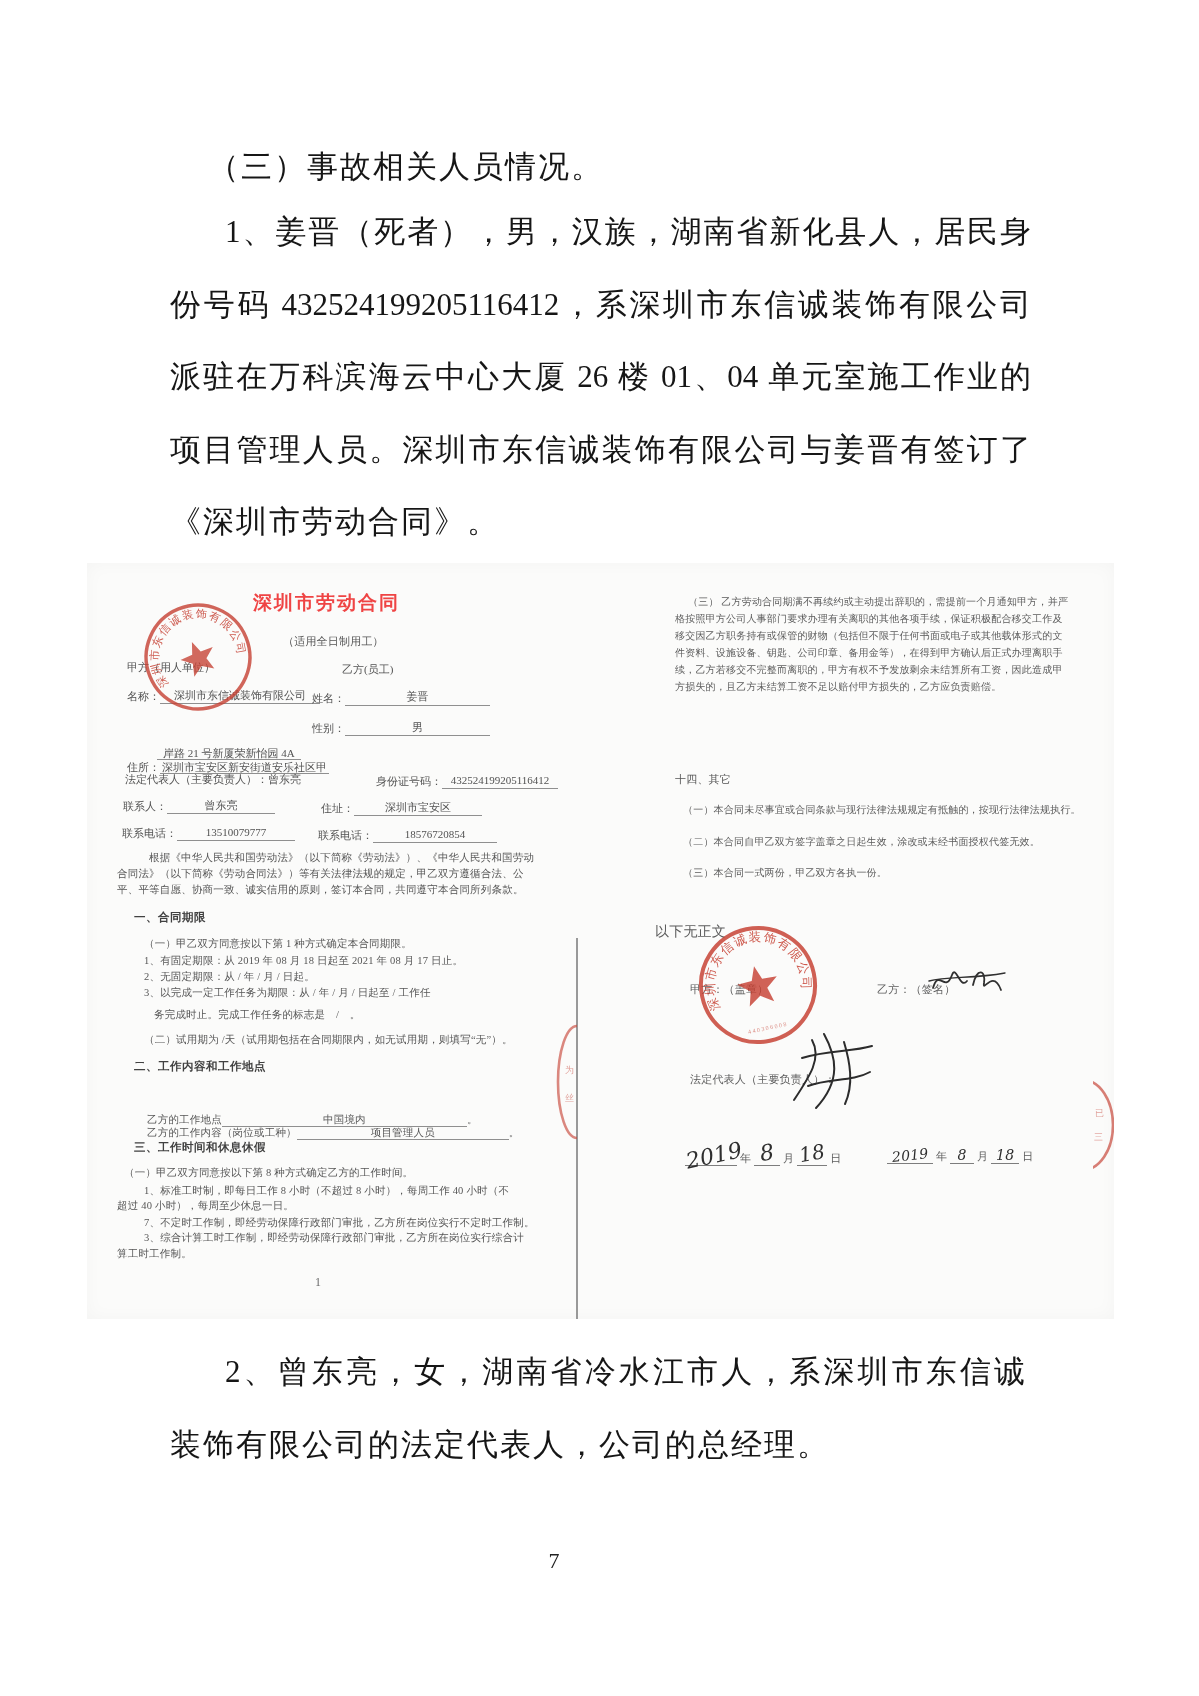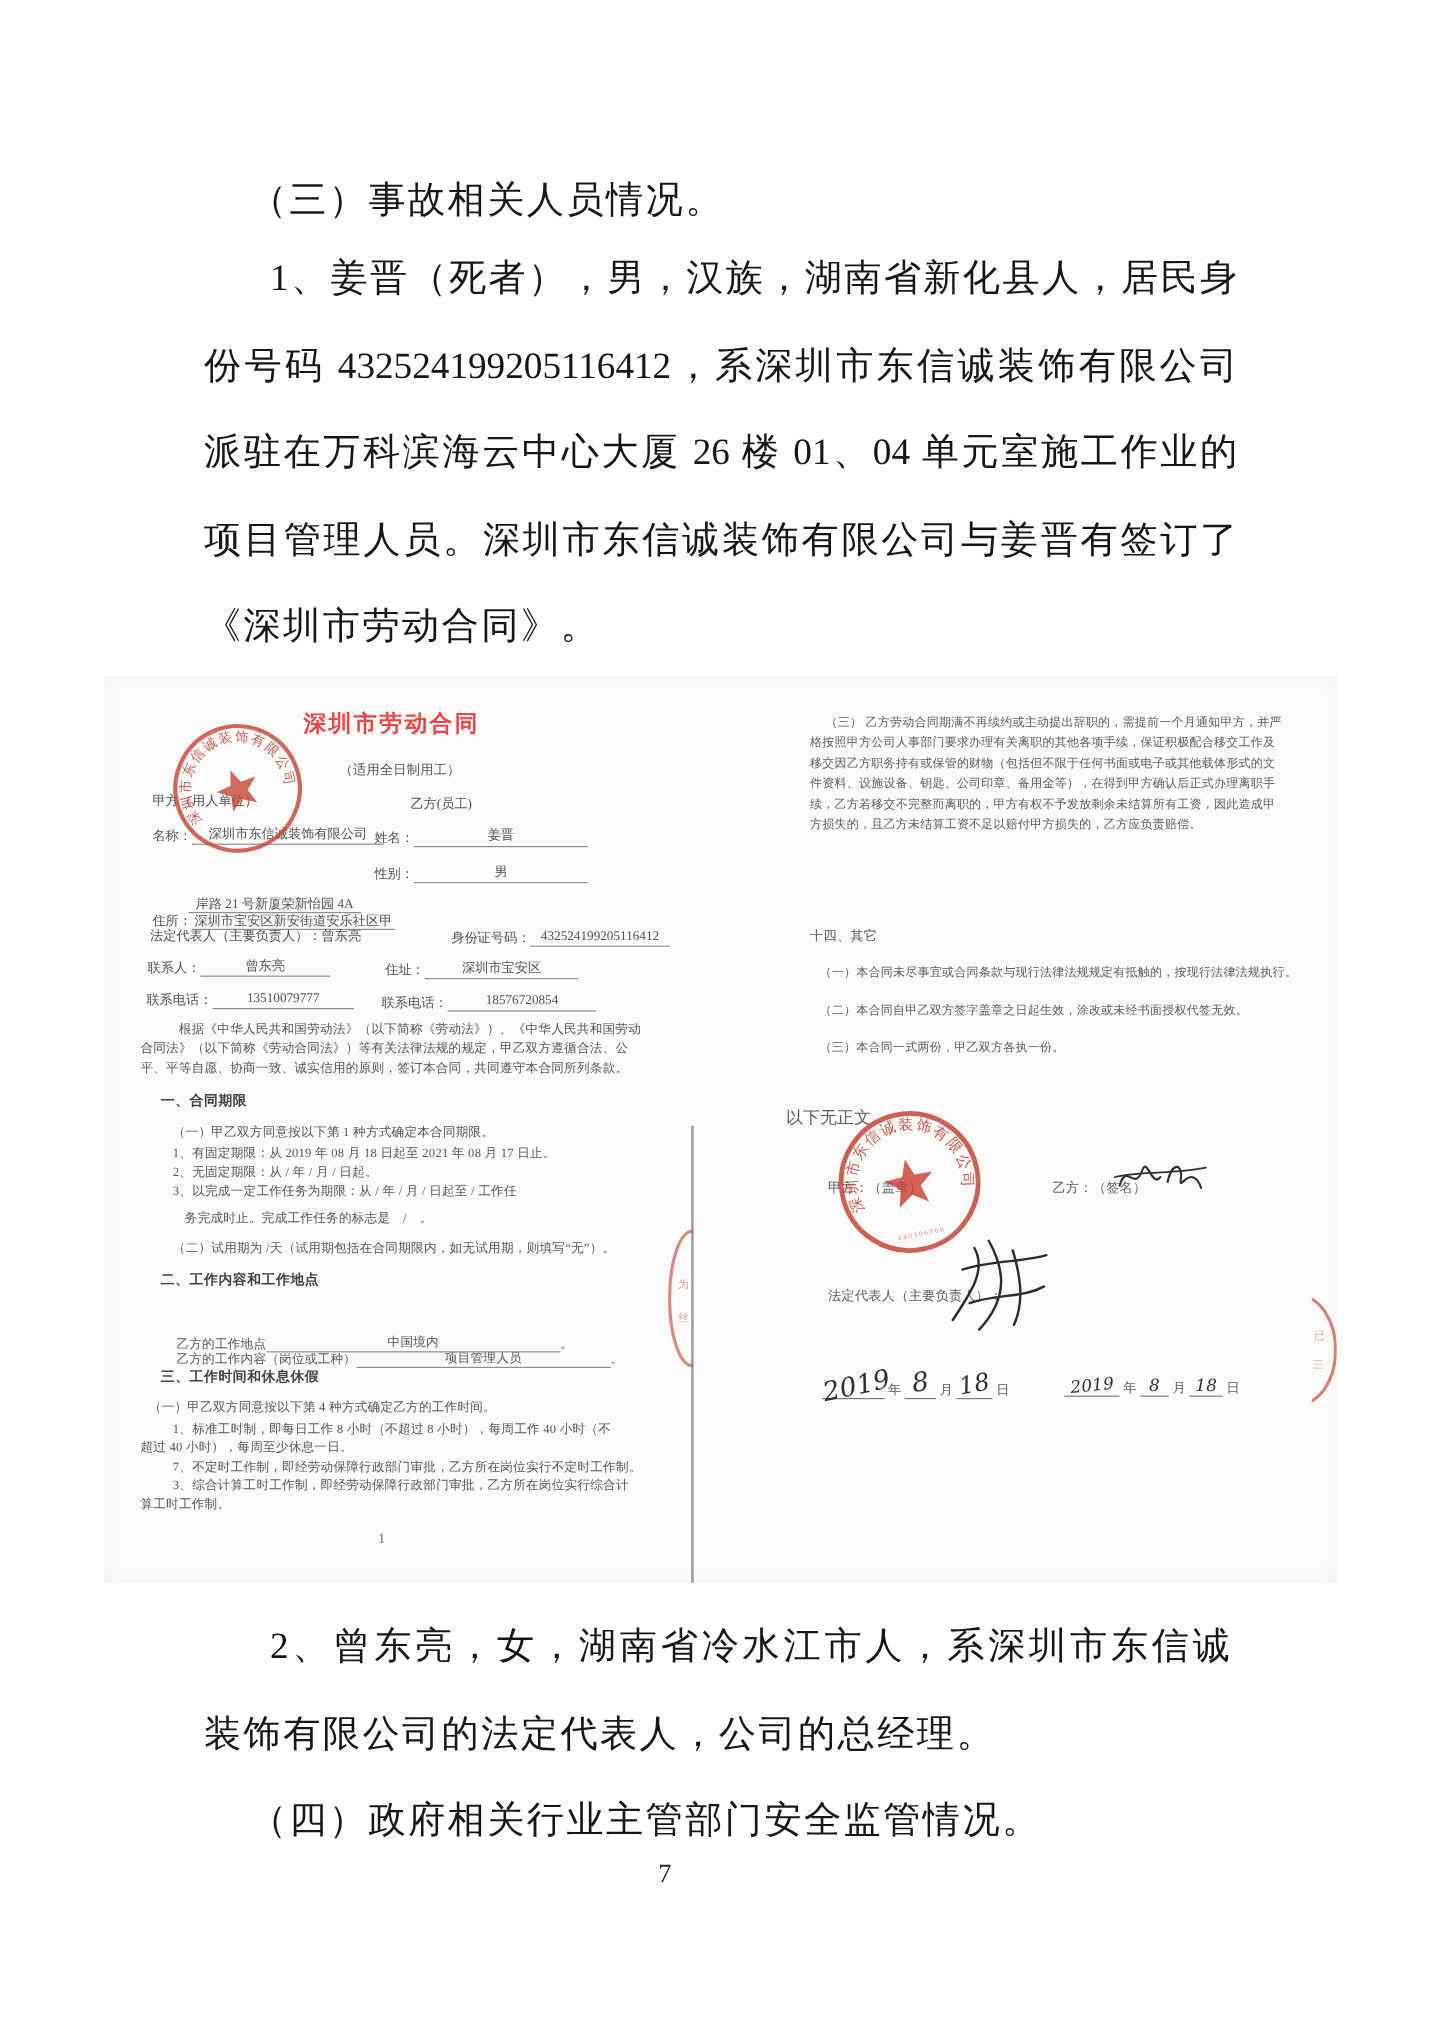--- a/index.html
+++ b/index.html
@@ -36,21 +36,20 @@
 
   <div class="ln jl" style="left:225px;top:215px;width:806px;">1、姜晋（死者），男，汉族，湖南省新化县人，居民身</div>
   <div class="ln jl" style="left:170px;top:288px;width:861px;">份号码 432524199205116412，系深圳市东信诚装饰有限公司</div>
   <div class="ln jl" style="left:170px;top:360px;width:861px;">派驻在万科滨海云中心大厦 26 楼 01、04 单元室施工作业的</div>
   <div class="ln jl" style="left:170px;top:433px;width:861px;">项目管理人员。深圳市东信诚装饰有限公司与姜晋有签订了</div>
   <div class="ln" style="left:170px;top:505px;">《深圳市劳动合同》。</div>
 
   <div class="ln jl" style="left:225px;top:1355px;width:800px;">2、曾东亮，女，湖南省冷水江市人，系深圳市东信诚</div>
   <div class="ln" style="left:170px;top:1428px;">装饰有限公司的法定代表人，公司的总经理。</div>
 
-  <div class="ln" style="left:208px;top:1500px;">（四）政府相关行业主管部门安全监管情况。</div>
 
   <div class="pagenum" style="left:540px;top:1548px;width:28px;text-align:center;">7</div>
 
   <div class="scan">
 
     <div class="divider"></div>
 
     <div style="position:absolute;left:166px;top:27px;font-size:19px;font-weight:bold;letter-spacing:2px;color:#ef4444;">深圳市劳动合同</div>
     <div class="sl" style="left:196px;top:71px;font-size:11px;">（适用全日制用工）</div>
 
@@ -84,21 +83,21 @@
     <div class="sl" style="left:57px;top:407px;">2、无固定期限：从 / 年 / 月 / 日起。</div>
     <div class="sl" style="left:57px;top:423px;">3、以完成一定工作任务为期限：从 / 年 / 月 / 日起至 / 工作任</div>
     <div class="sl" style="left:67px;top:445px;">务完成时止。完成工作任务的标志是　/　。</div>
     <div class="sl" style="left:57px;top:470px;">（二）试用期为 /天（试用期包括在合同期限内，如无试用期，则填写“无”）。</div>
 
     <div class="sb" style="left:47px;top:496px;">二、工作内容和工作地点</div>
     <div class="sl" style="left:60px;top:523px;margin-top:40px;"><span>乙方的工作内容（岗位或工种）</span><span class="uv" style="width:212px;">项目管理人员</span><span>。</span></div>
     <div class="sl" style="left:60px;top:550px;"><span>乙方的工作地点</span><span class="uv" style="width:245px;">中国境内</span><span>。</span></div>
 
     <div class="sb" style="left:47px;top:577px;">三、工作时间和休息休假</div>
-    <div class="sl" style="left:37px;top:603px;">（一）甲乙双方同意按以下第 4 种方式确定乙方的工作时间。</div>
+    <div class="sl" style="left:37px;top:603px;">（一）甲乙双方同意按以下第 8 种方式确定乙方的工作时间。</div>
     <div class="sl" style="left:57px;top:621px;">1、标准工时制，即每日工作 8 小时（不超过 8 小时），每周工作 40 小时（不</div>
     <div class="sl" style="left:30px;top:636px;">超过 40 小时），每周至少休息一日。</div>
     <div class="sl" style="left:57px;top:653px;">7、不定时工作制，即经劳动保障行政部门审批，乙方所在岗位实行不定时工作制。</div>
     <div class="sl" style="left:57px;top:668px;">3、综合计算工时工作制，即经劳动保障行政部门审批，乙方所在岗位实行综合计</div>
     <div class="sl" style="left:30px;top:684px;">算工时工作制。</div>
 
     <div class="scan-pageno" style="left:228px;top:712px;">1</div>
 
     <svg class="stamp" style="left:50px;top:33px;transform:rotate(-22deg);" width="122" height="122" viewBox="0 0 120 120">
       <circle cx="60" cy="60" r="51" fill="none" stroke="rgba(197,64,50,0.8)" stroke-width="3.4"></circle>

